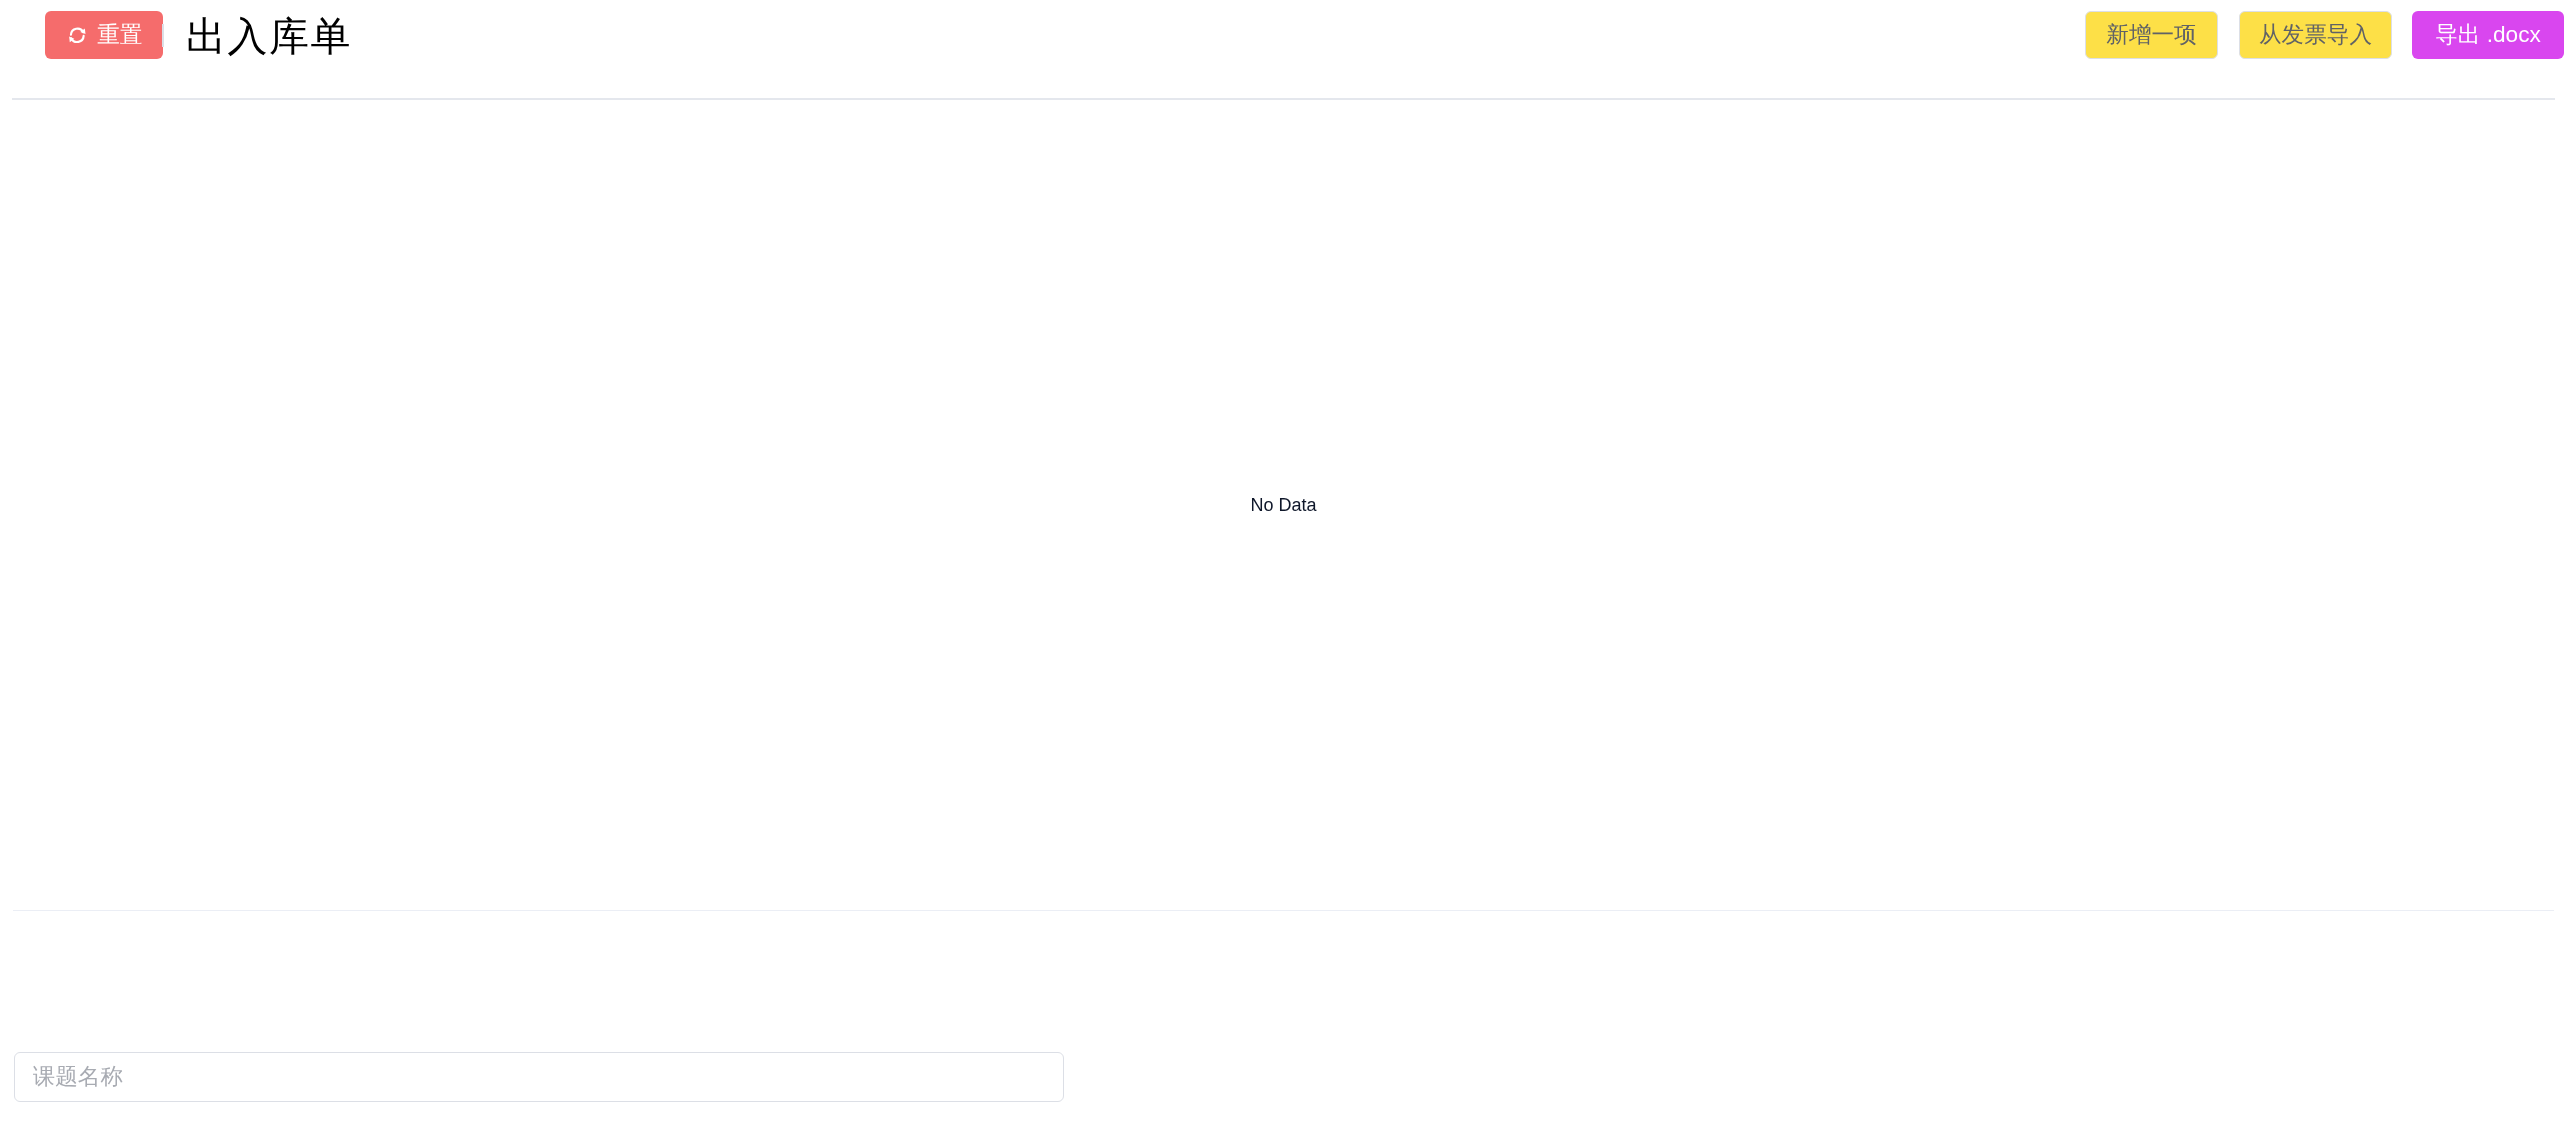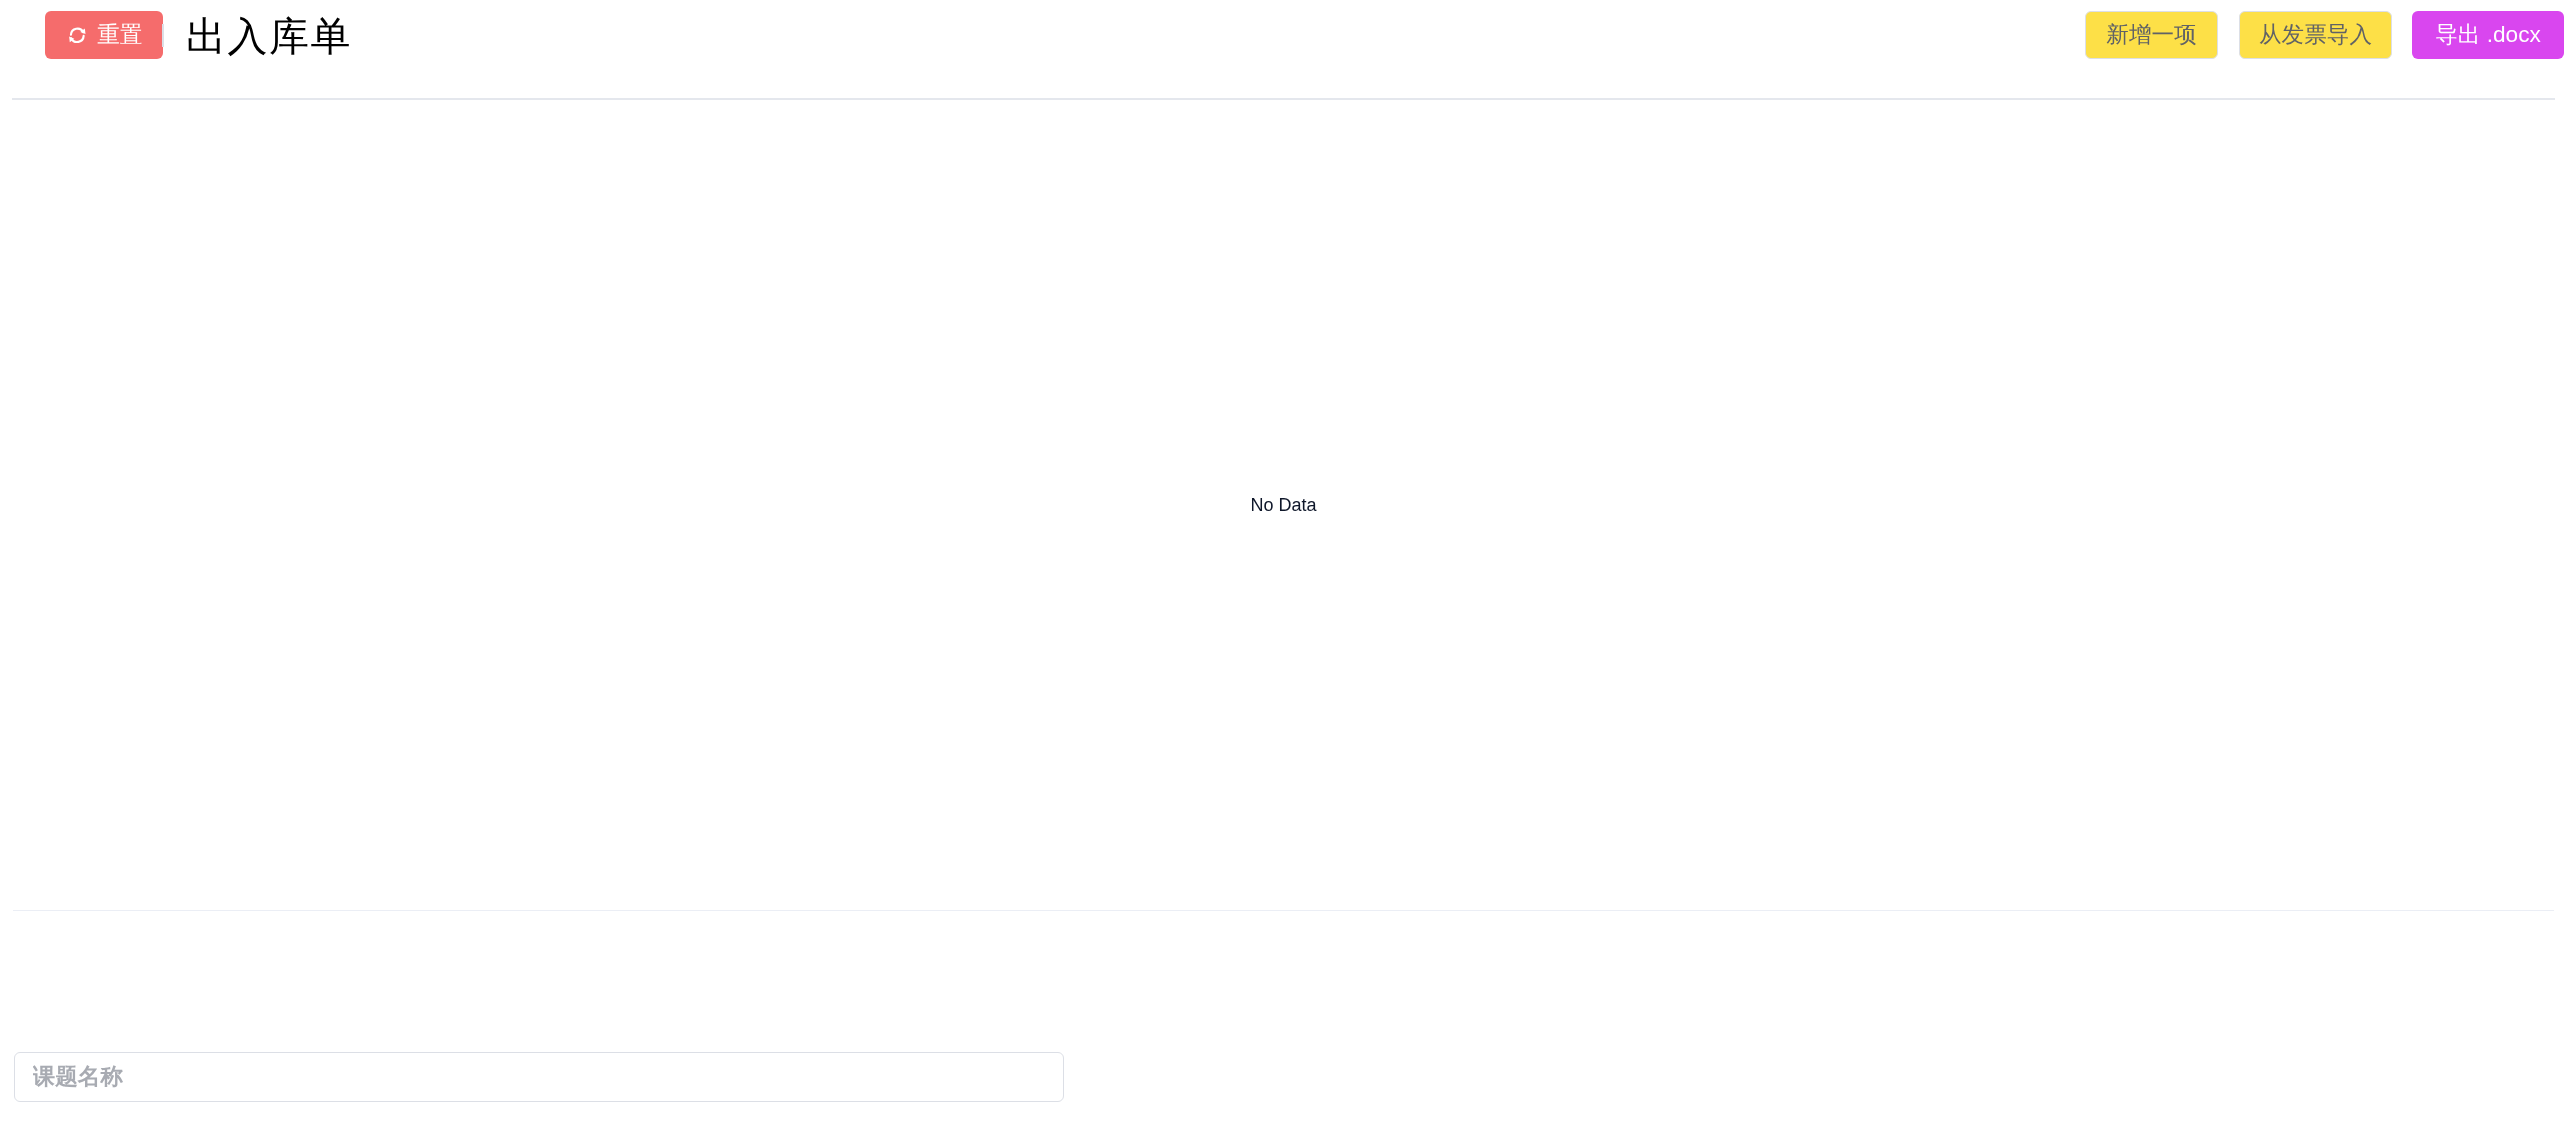--- a/index.html
+++ b/index.html
@@ -61,21 +61,21 @@
 
   
   .text-input, .date-input {
     position:absolute; top:1052px; height:50px;
     border:1.5px solid #DCDFE6; border-radius:6px; background:#ffffff;
     display:flex; align-items:center; padding:0 18px;
   }
   .text-input input, .date-input input {
     border:none; outline:none; background:transparent;
     font-family:inherit; font-size:22.6px; color:#606266;
-    width:100%; padding:0; margin:0;font-weight:bold;
+    width:100%; padding:0; margin:0;
   }
   .text-input input::placeholder, .date-input input::placeholder { color:#A8ABB2; opacity:1; }
   .input-project { left:13.6px;   width:1050px; }
   .input-indate  { left:1302px; width:512px; }
   .input-outdate { left:2052px; width:510px; }
   .cal { display:inline-flex; margin-right:10.6px; flex:0 0 auto; }
 </style>
 </head>
 <body>
 

